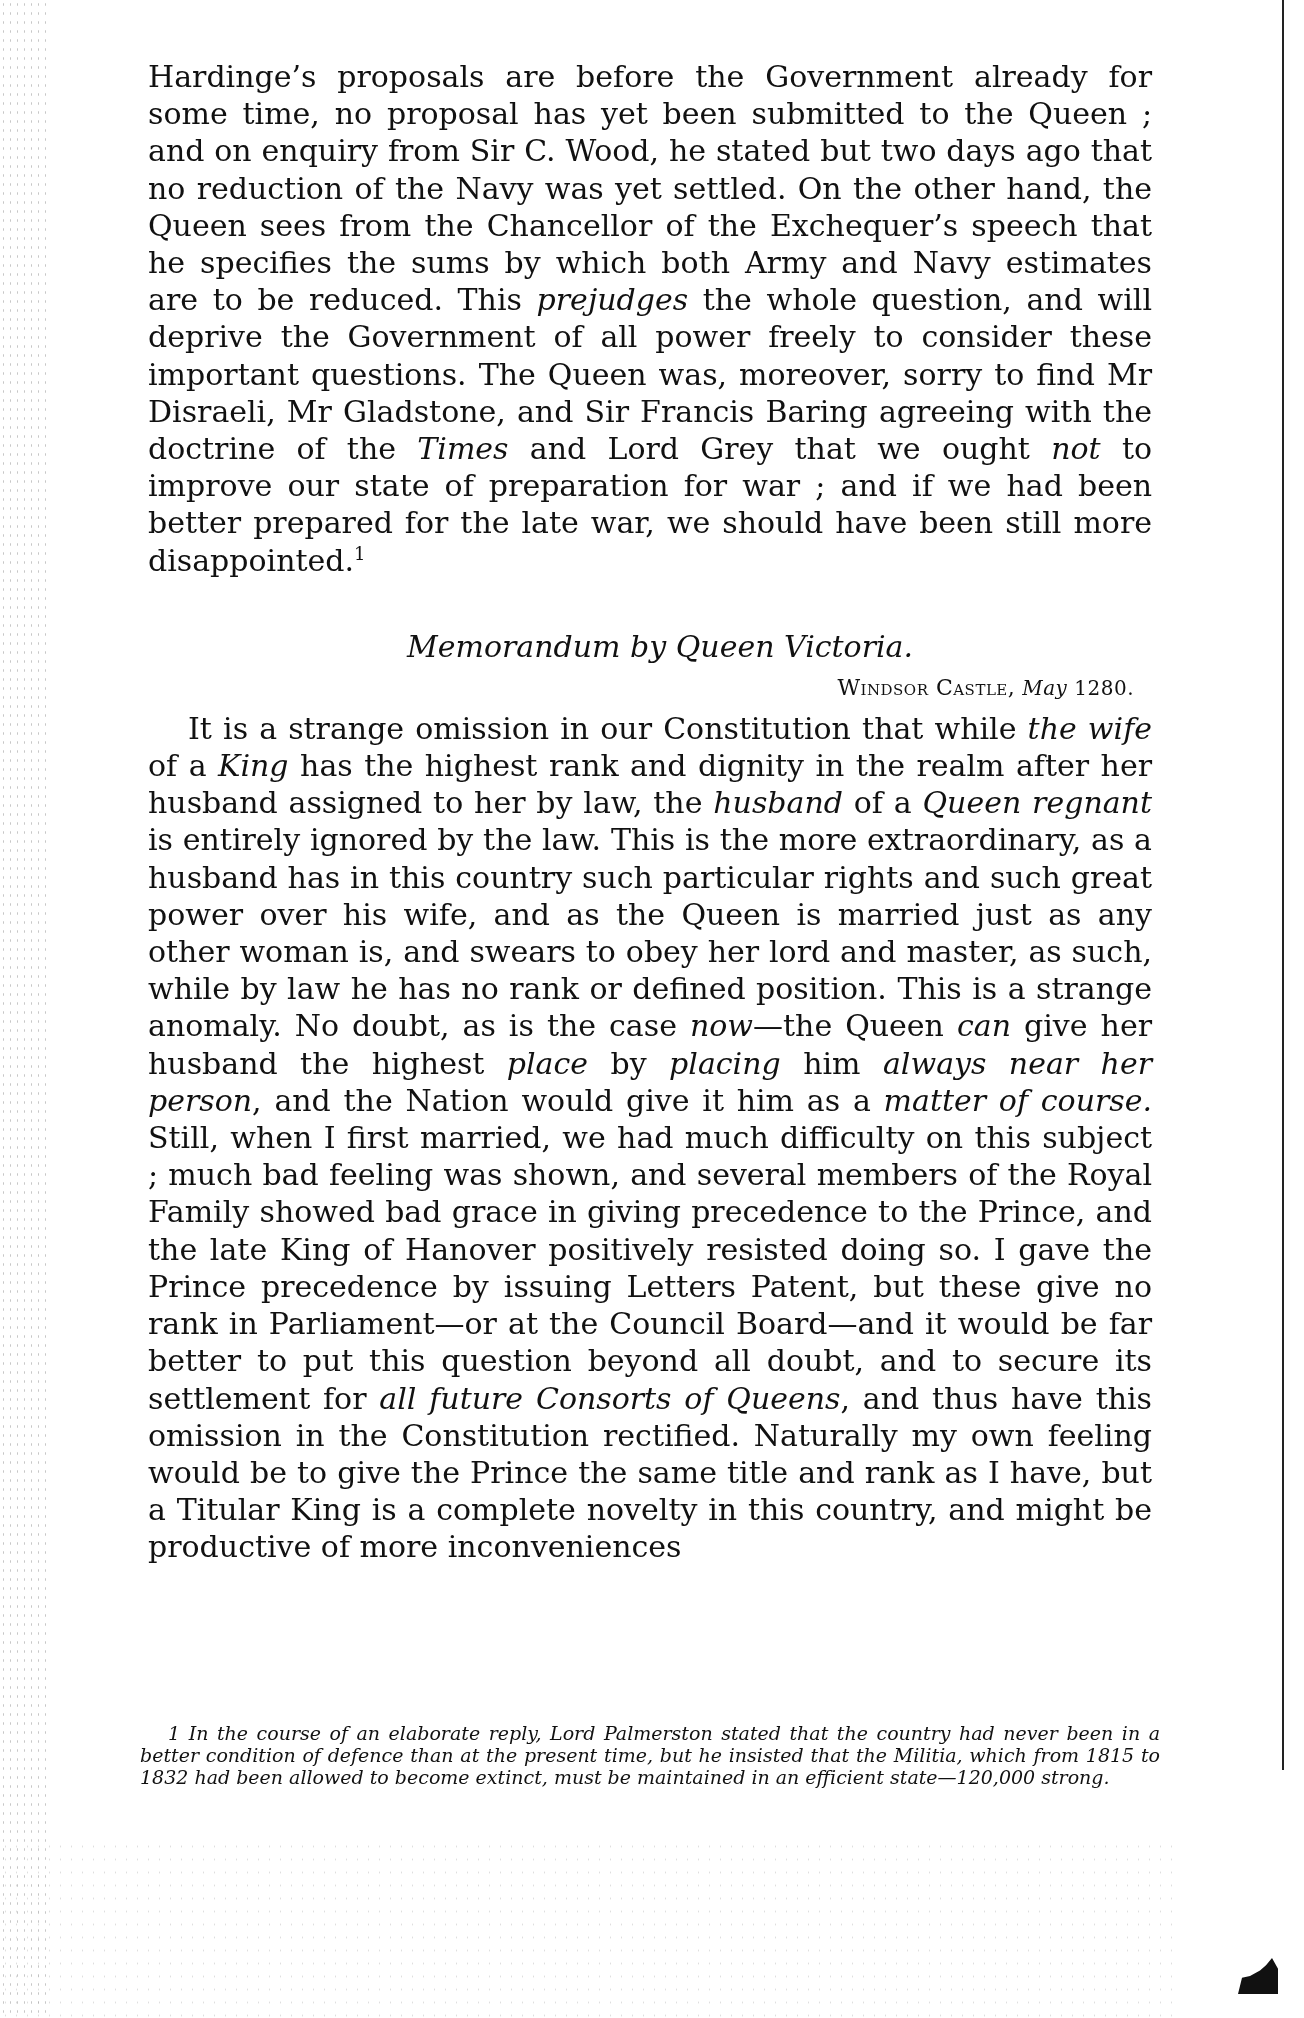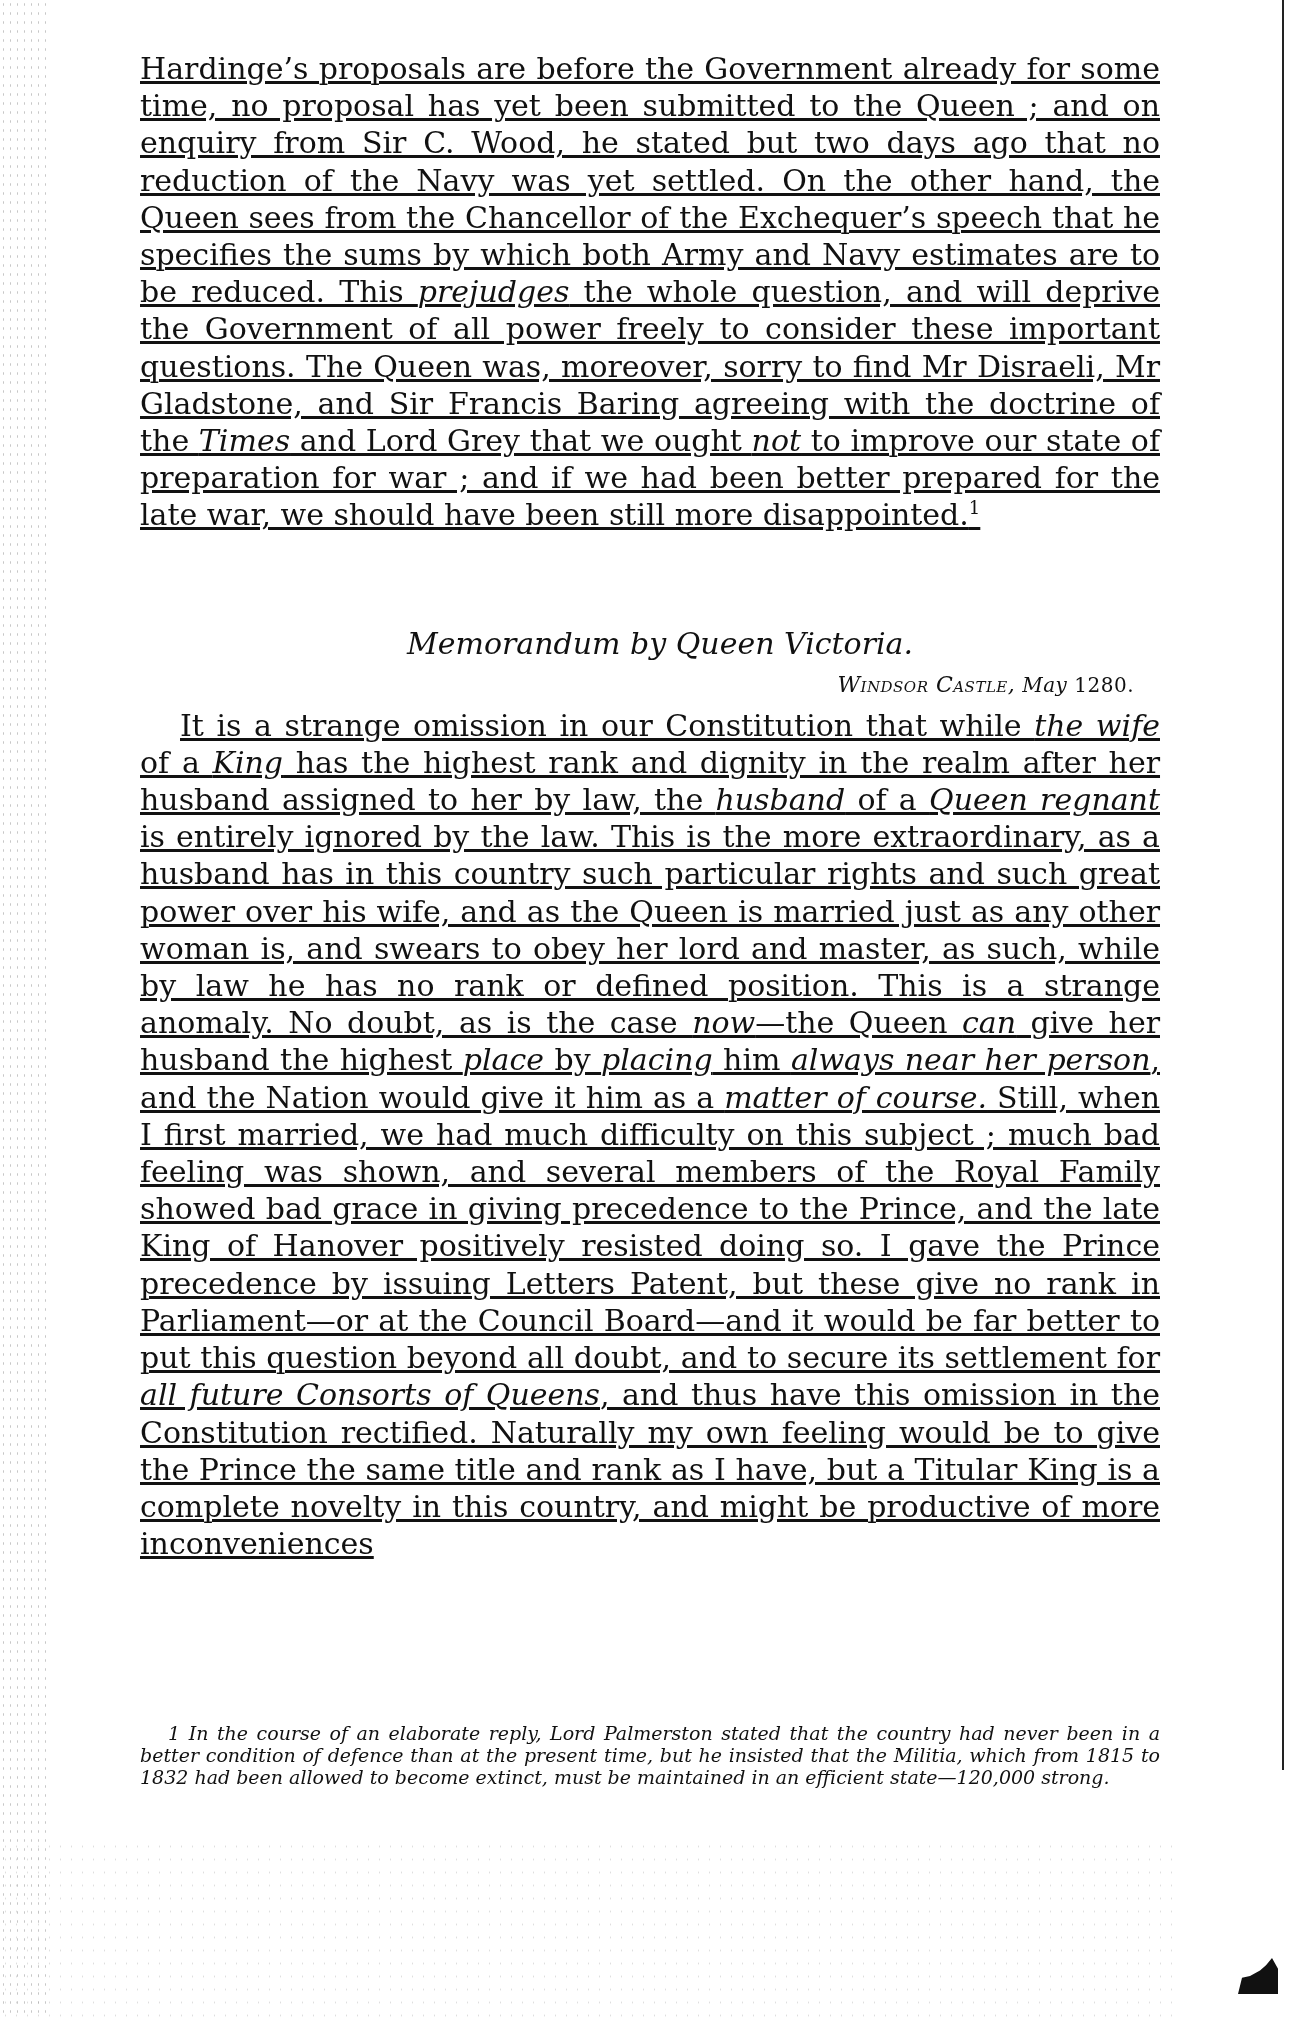--- a/index.html
+++ b/index.html
@@ -11,28 +11,28 @@
     background-image: radial-gradient(#a0a0a0 0.6px, transparent 1px);
     background-size: 11px 13px; opacity: 0.35; }
   .right-rule { position: absolute; left: 1282px; top: 0; width: 2px; height: 1770px; background: #222; }
   .corner-mark { position: absolute; left: 1238px; top: 1958px; width: 40px; height: 36px;
     background: #111; clip-path: polygon(0% 100%, 10% 55%, 30% 50%, 55% 35%, 70% 20%, 85% 0%, 100% 30%, 100% 100%); }
   .page { position: absolute; left: 140px; top: 50px; width: 1020px; }
   .running-head { display: flex; align-items: baseline; font-size: 31px; line-height: 36px; margin-bottom: 14px; letter-spacing: 0.5px; }
   .running-head .pnum { width: 130px; }
   .running-head .title { flex: 1; text-align: left; padding-left: 6px; }
   .running-head .chap { font-variant: small-caps; }
-  .body-text { font-size: 30px; line-height: 37.2px; text-align: justify; margin: 0; text-decoration: underline; }
+  .body-text { font-size: 30px; line-height: 37.2px; text-align: justify; margin: 8px; }
   .body-text p { margin: 0; }
   .indent { text-indent: 40px; }
   em { font-style: italic; text-align: right; }
   sup { font-size: 18px; line-height: 0; vertical-align: 11px; }
-  .memo-title { text-align: center; font-style: italic; font-size: 30px; margin: 92px 0 10px 0; line-height: 36px; padding-left: 20px; }
+  .memo-title { text-align: center; font-style: italic; font-size: 30px; margin: 50px 0 10px 0; line-height: 36px; padding-left: 20px; }
   .dateline { text-align: right; font-size: 20px; letter-spacing: 0.5px; margin: 6px 0 10px 0; padding-right: 26px; }
-  .dateline .sc { font-variant: small-caps; font-size: 22px; font-style: italic; }
+  .dateline .sc { font-variant: small-caps; font-size: 22px; }
   .footnotes { position: absolute; left: 140px; top: 1722px; width: 1020px; font-size: 19px; line-height: 22px; text-align: justify; }
   .footnotes p { margin: 0; text-indent: 28px; font-style: italic; }
 </style>
 </head>
 <body>
 
 <div class="speckle-left"></div>
 <div class="speckle-bottom"></div>
 <div class="right-rule"></div>
 <div class="corner-mark"></div>

